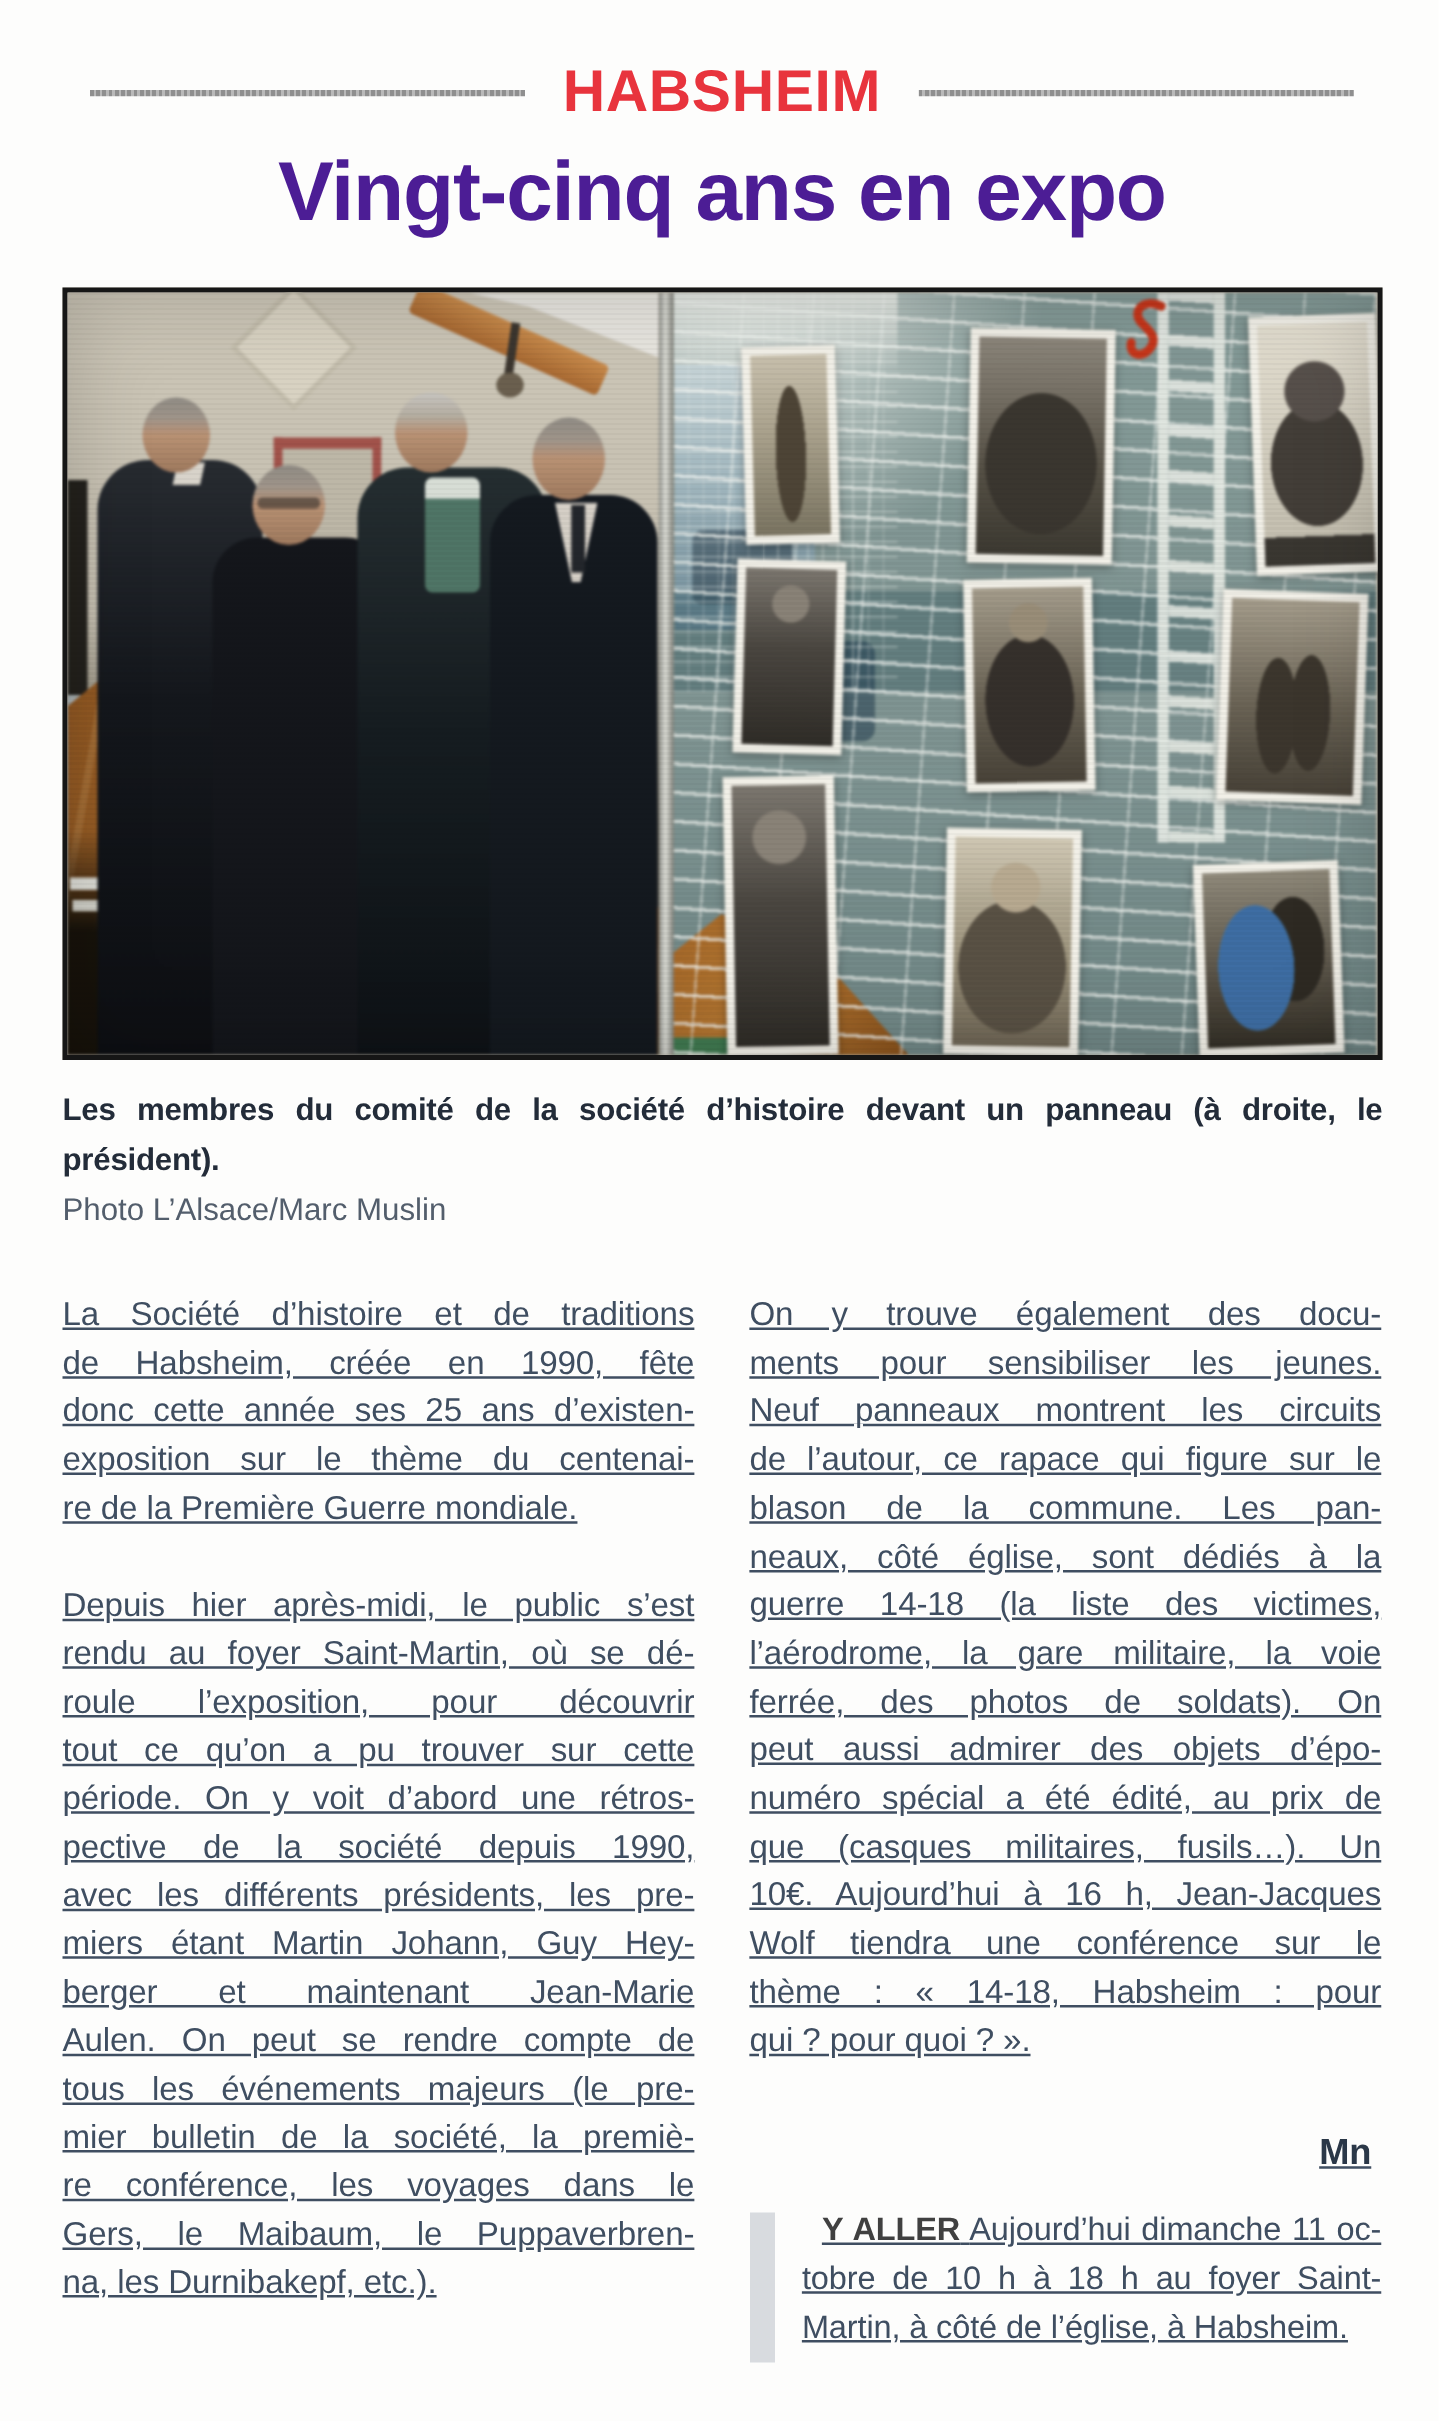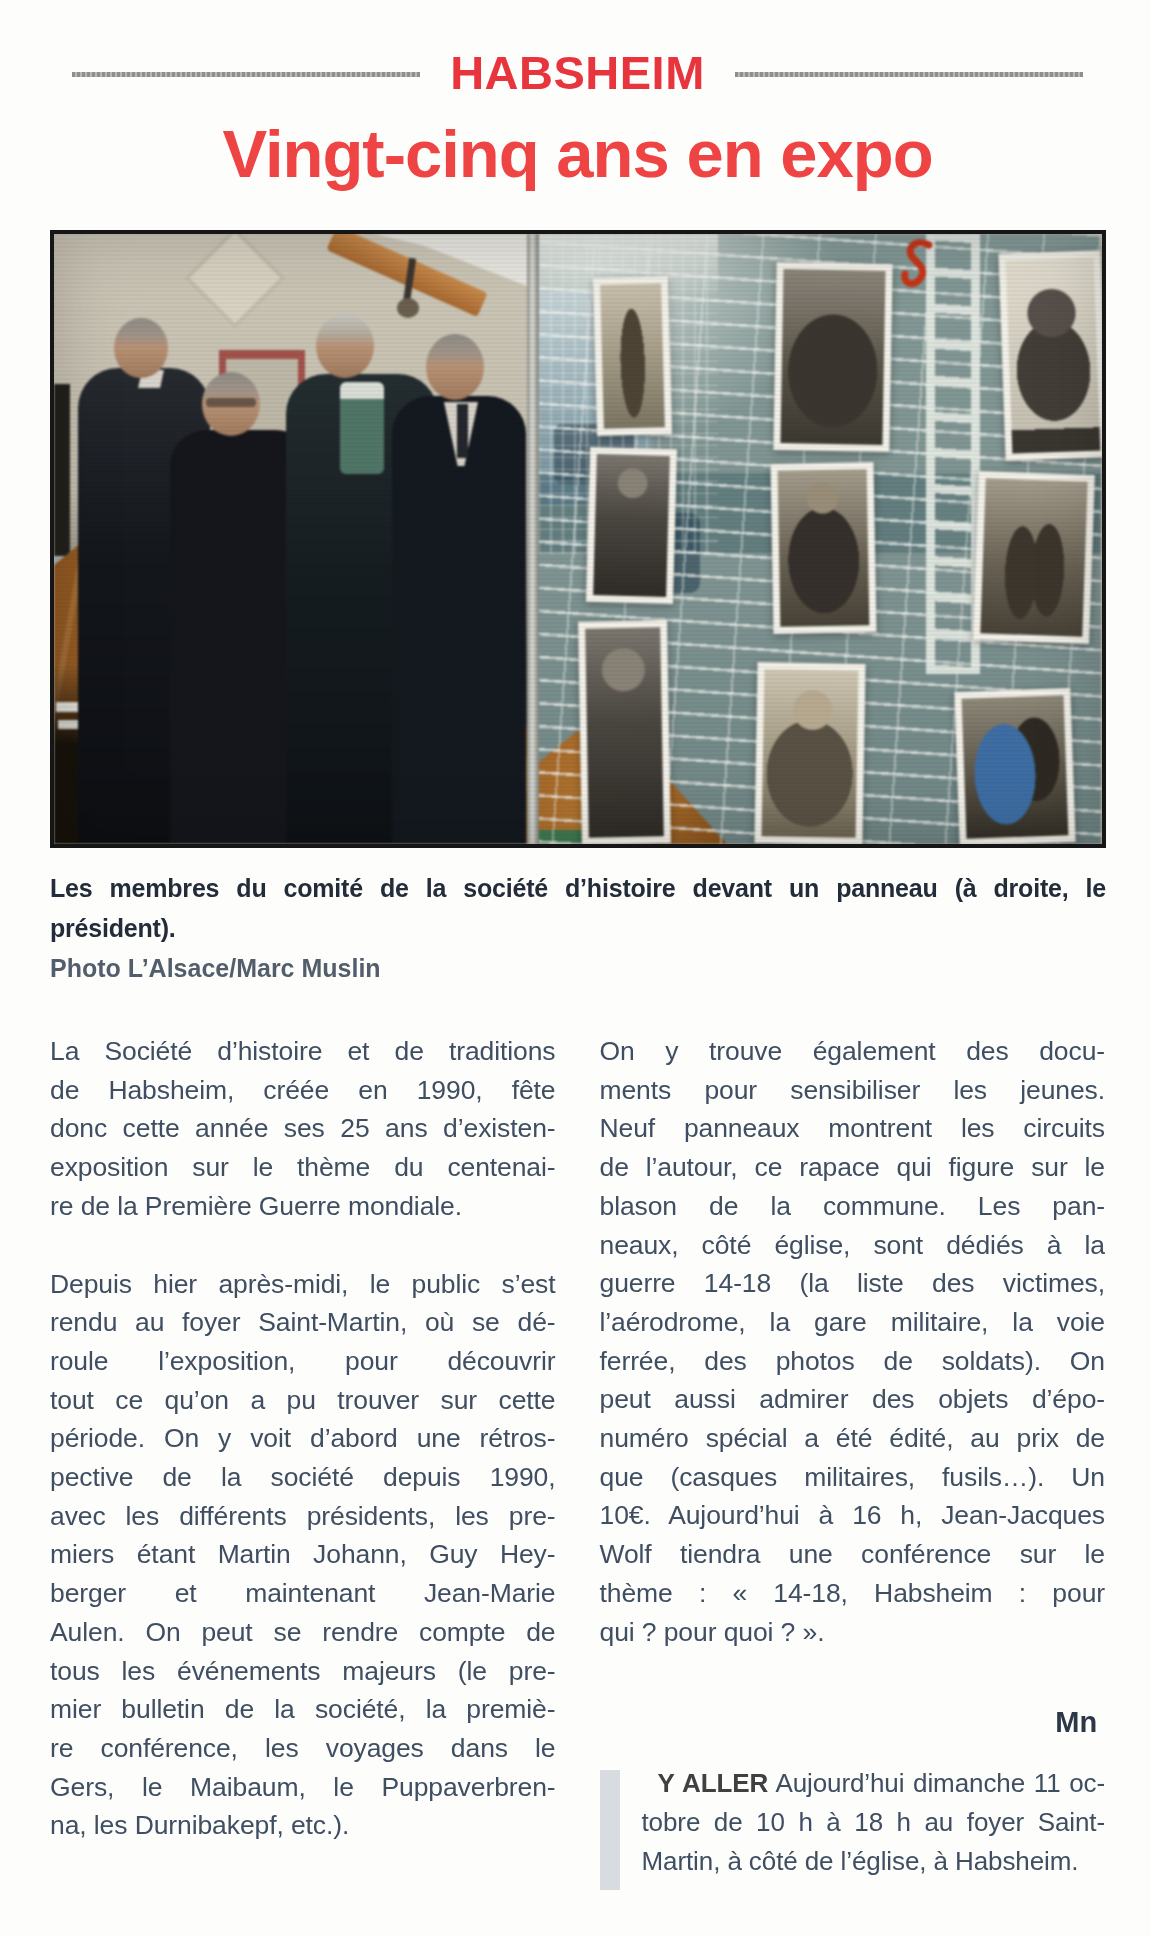--- a/index.html
+++ b/index.html
@@ -8,21 +8,21 @@
   .page { position:relative; width:1151px; height:1937px; background:#fdfdfc; overflow:hidden;
           padding:44px 46px 0 50px; }
 
   
   .kicker-row { display:flex; align-items:center; justify-content:center; gap:30px; height:56px; }
   .rule { height:5px; width:348px; background:repeating-linear-gradient(90deg,#8f8f8f 0 3px,#b9b9b9 3px 5px); margin-top:4px; }
   .kicker { font-size:47px; font-weight:bold; letter-spacing:.5px; color:#e8343d; }
 
   
   h1.headline { margin-top:14px; text-align:center; font-size:67px; font-weight:bold;
-                letter-spacing:-1px; color:#ef4444; line-height:80px; }
+                letter-spacing:-1px; color:#4c1d95; line-height:80px; }
 
   
   figure.photo { position:relative; margin-top:36px; width:1056px; height:618px;
                  border:4px solid #161616; background:#c9c3b4; overflow:hidden; }
   .scene { position:absolute; inset:0; filter:blur(1.1px) saturate(.92); }
   .scene div { position:absolute; }
 
   
   .wall { left:0; top:0; width:484px; height:100%;
           background:linear-gradient(180deg,#ccc6b6 0%,#c4beae 42%,#8d8878 58%,#4a463c 70%,#2b2822 100%); }
@@ -146,25 +146,25 @@
 
   .grain { position:absolute; inset:0; pointer-events:none;
            background:repeating-linear-gradient(0deg, rgba(0,0,0,.03) 0 2px, transparent 2px 4px);
            box-shadow:inset 0 0 70px rgba(0,0,0,.18); }
 
   
   .caption { margin-top:20px; width:1056px; font-weight:bold; font-size:25px; line-height:40px;
              color:#232c39; letter-spacing:-.2px; }
   .cap-ln { text-align:justify; text-align-last:justify; }
   .cap-row { display:flex; justify-content:space-between; align-items:baseline;flex-direction:column; }
-  .credit { font-weight:bold; font-size:25px; color:#535e6c; letter-spacing:0; }
+  .credit { font-weight:normal; font-size:25px; color:#535e6c; letter-spacing:0; }
 
   
   .cols { display:flex; gap:44px; margin-top:44px; }
-  .col { width:506px; font-size:26.5px; line-height:38.7px; color:#3f4e61; letter-spacing:-.1px; }
+  .col { width:506px; font-size:26.5px; line-height:38.7px; color:#3f4e61; letter-spacing:-.1px;text-decoration:underline; }
   .ln { text-align:justify; text-align-last:justify; }
   .ln.last { text-align-last:left; }
   .para + .para { margin-top:39px; }
 
   .sig { margin-top:52px; text-align:right; font-weight:bold; font-size:29px; color:#2b3848; padding-right:8px; }
 
   .infobox { margin-top:22px; display:flex; gap:22px; }
   .bar { width:20px; height:120px; margin-top:6px; background:#d8dbdf; flex:0 0 20px; }
   .ib-text { flex:1; font-size:26px; line-height:39px; color:#3f4e61; }
   .ib-text b { color:#404040;margin-left:16px; }

